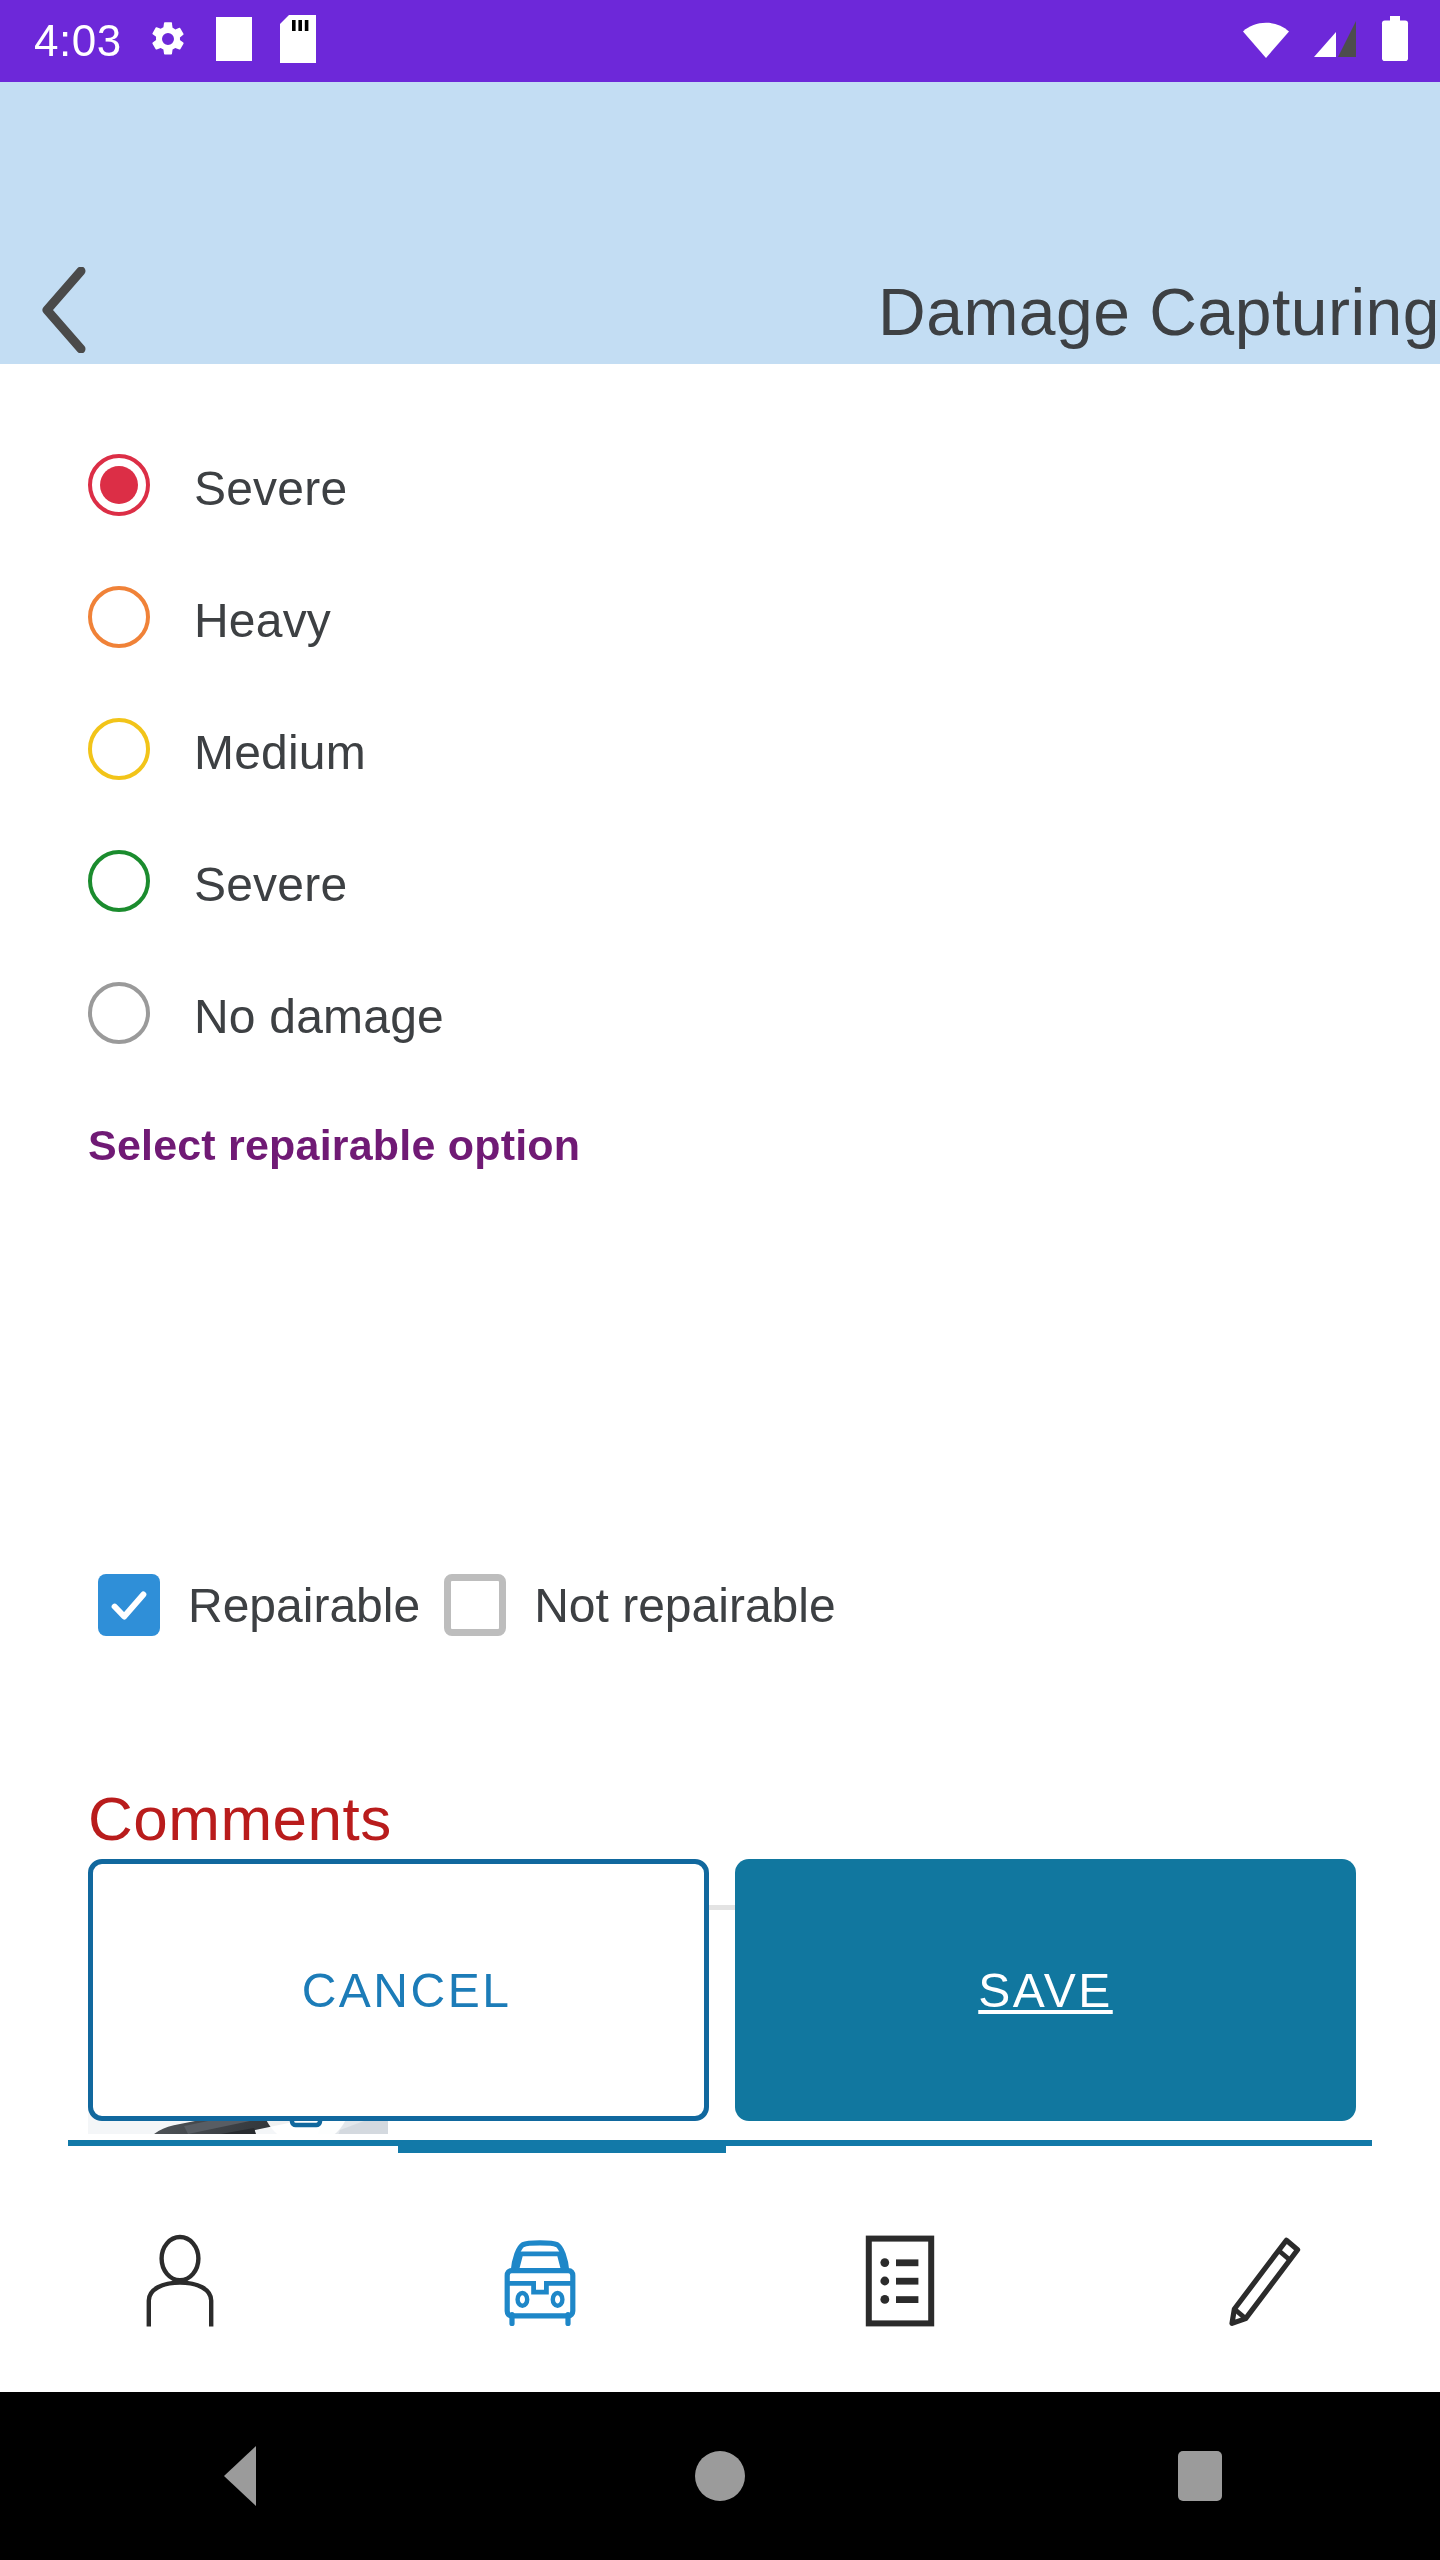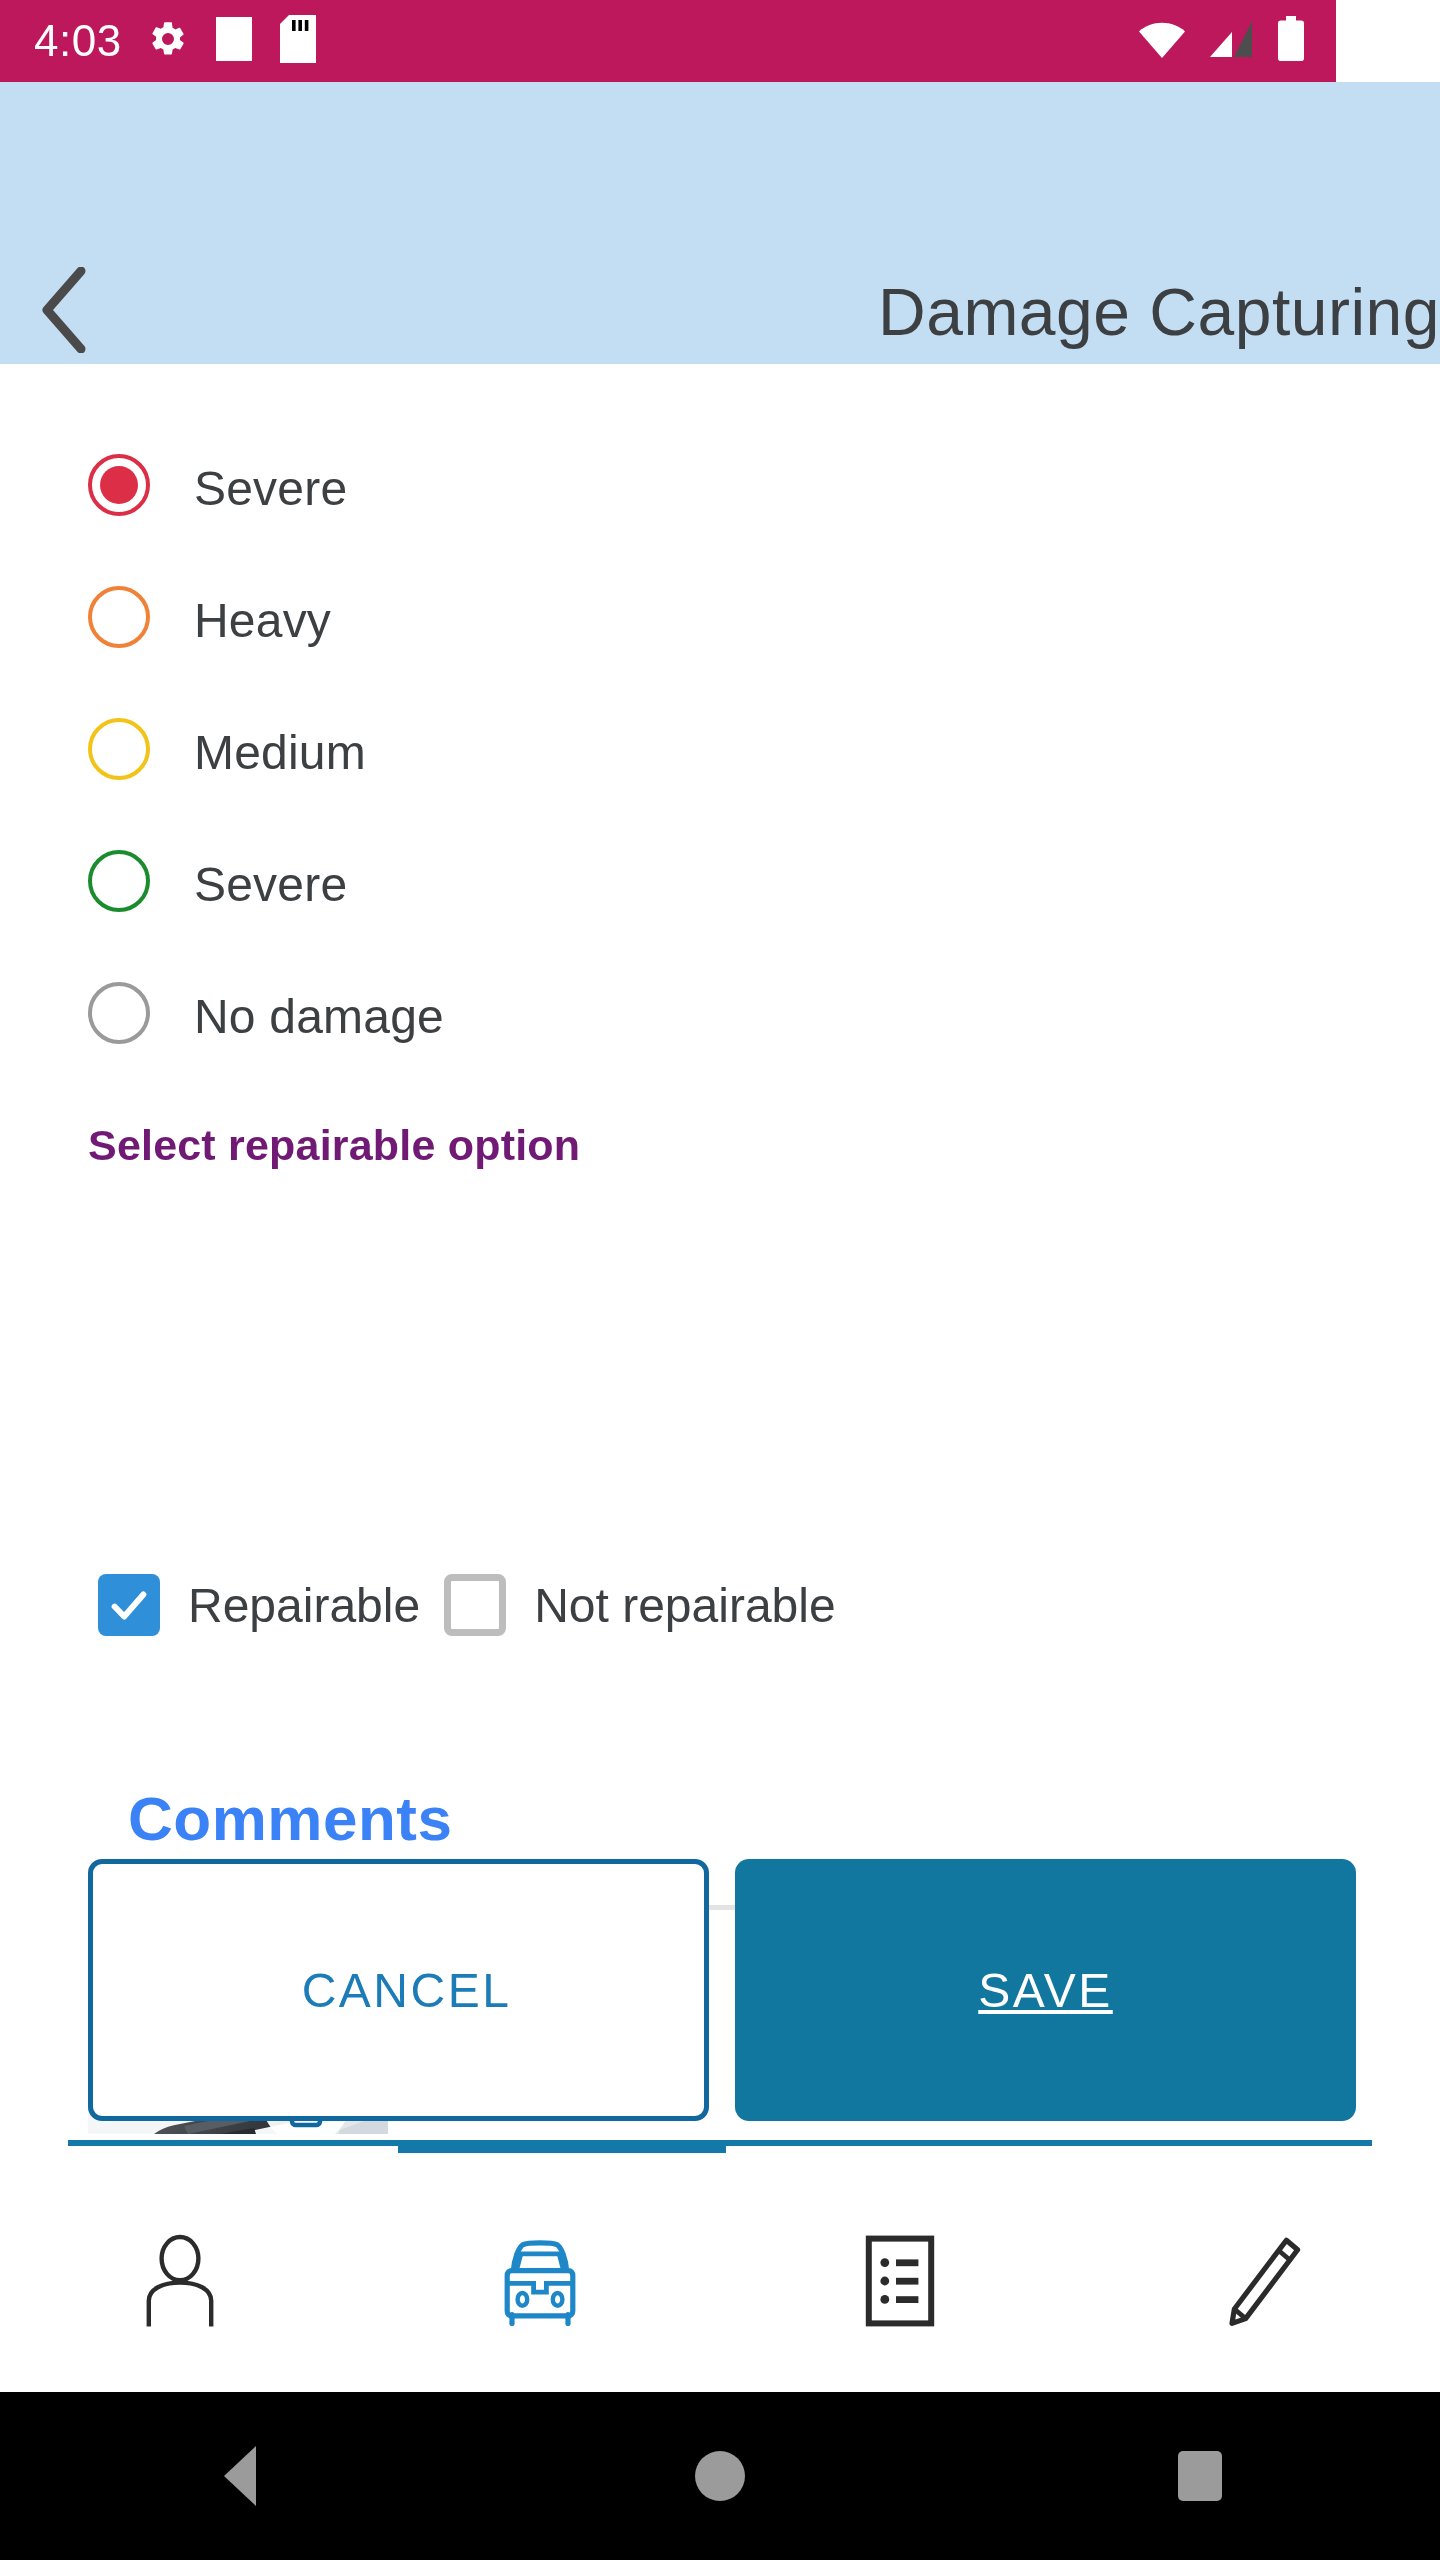--- a/index.html
+++ b/index.html
@@ -17,23 +17,23 @@
     position: relative;
     width: 1440px;
     height: 2560px;
     background: #ffffff;
   }
 
   
   .status-bar {
     position: absolute;
     top: 0; left: 0;
-    width: 1336px;
+    width: 1440px;
     height: 82px;
-    background: #be185d;
+    background: #6d28d9;
     display: flex;
     align-items: center;
     padding: 0 30px 0 34px;
   }
   .status-left {
     display: flex;
     align-items: center;
     gap: 26px;
   }
   .status-clock {
@@ -184,25 +184,24 @@
   .comments-field {
     position: absolute;
     left: 88px;
     top: 1400px;
     width: 1268px;
     height: 132px;
     cursor: text;
   }
   .comments-placeholder {
     font-size: 62px;
-    font-weight: 700;
-    color: #3b82f6;
+    font-weight: 400;
+    color: #b91c1c;
     letter-spacing: 0.5px;
     line-height: 110px;
-    margin-left: 40px;
   }
   .comments-divider {
     position: absolute;
     left: 88px;
     top: 1541px;
     width: 1268px;
     height: 5px;
     background: #e3e3e3;
   }
 

